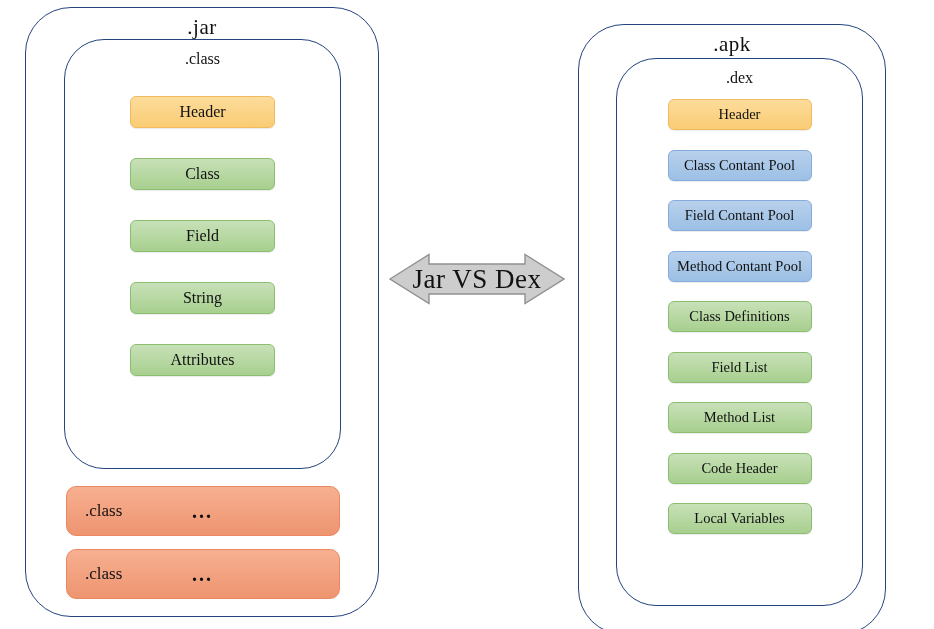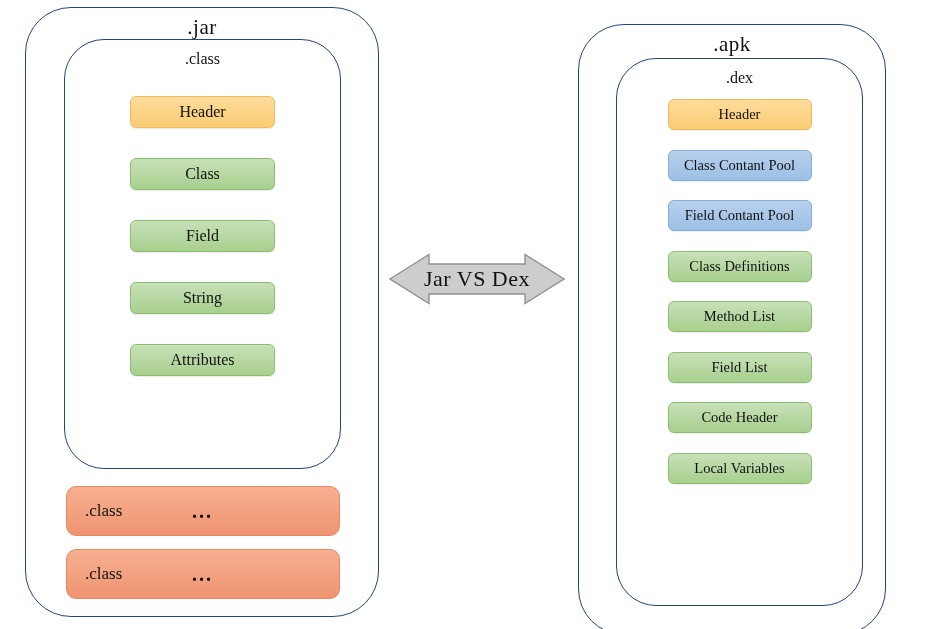--- a/index.html
+++ b/index.html
@@ -97,21 +97,21 @@
     position: absolute; left: 46%;
     font-size: 20px; font-weight: bold; letter-spacing: 2px;
   }
 
   
   .arrow-wrap { position: absolute; left: 389px; top: 250px; width: 176px; height: 58px; }
   .arrow-wrap svg { position: absolute; left: 0; top: 0; }
   .arrow-label {
     position: absolute; left: 0; top: 0; width: 176px; height: 58px;
     display: flex; align-items: center; justify-content: center;
-    font-size: 22px;
+    font-size: 27px;
     letter-spacing: 0.5px;
   }
 </style>
 </head>
 <body>
 
 <div class="page">
 
   <section class="panel jar">
     <div class="panel-title">.jar</div>
@@ -177,31 +177,34 @@
 
 
           <div class="box blue">
             <span class="box-label">Class Contant Pool</span>
           </div>
 
           <div class="box blue">
             <span class="box-label">Field Contant Pool</span>
           </div>
 
+          <div class="box blue">
+            <span class="box-label">Method Contant Pool</span>
+          </div>
 
           <div class="box green">
             <span class="box-label">Class Definitions</span>
           </div>
 
           <div class="box green">
+            <span class="box-label">Field List</span>
+          </div>
+
+          <div class="box green">
             <span class="box-label">Method List</span>
-          </div>
-
-          <div class="box green">
-            <span class="box-label">Field List</span>
           </div>
 
           <div class="box green">
             <span class="box-label">Code Header</span>
           </div>
 
           <div class="box green">
             <span class="box-label">Local Variables</span>
           </div>
         </div>

